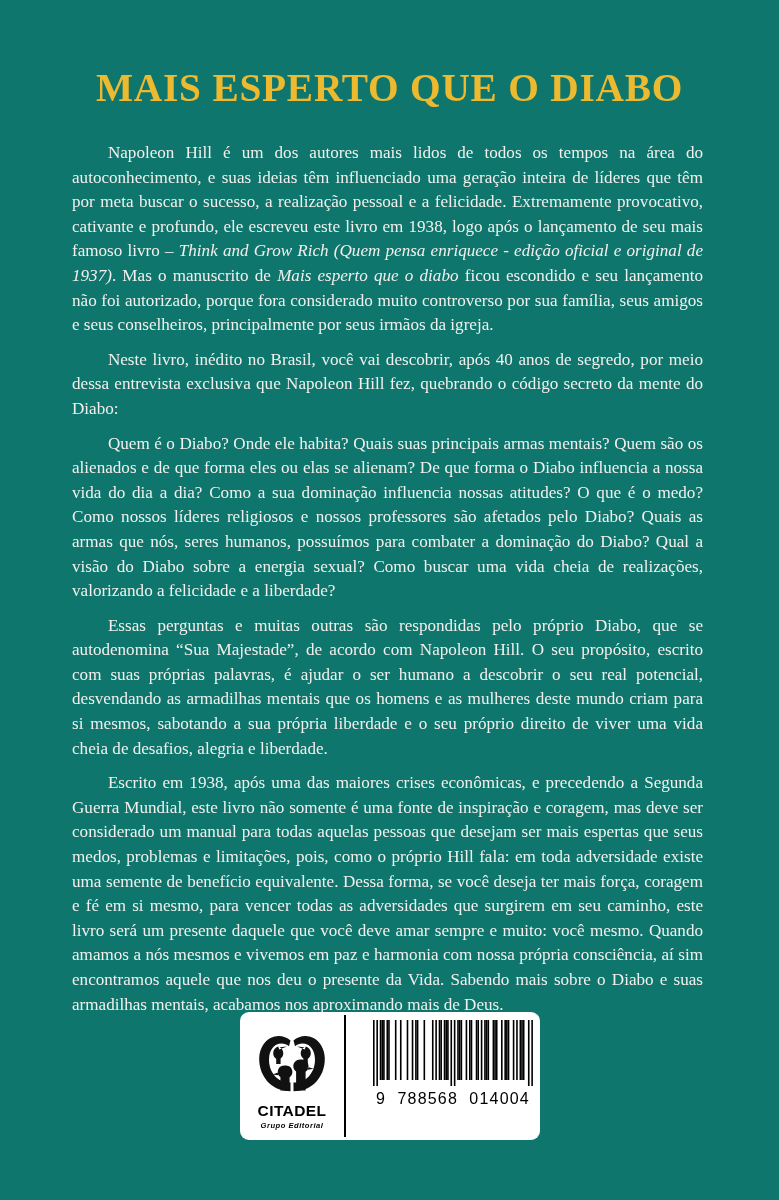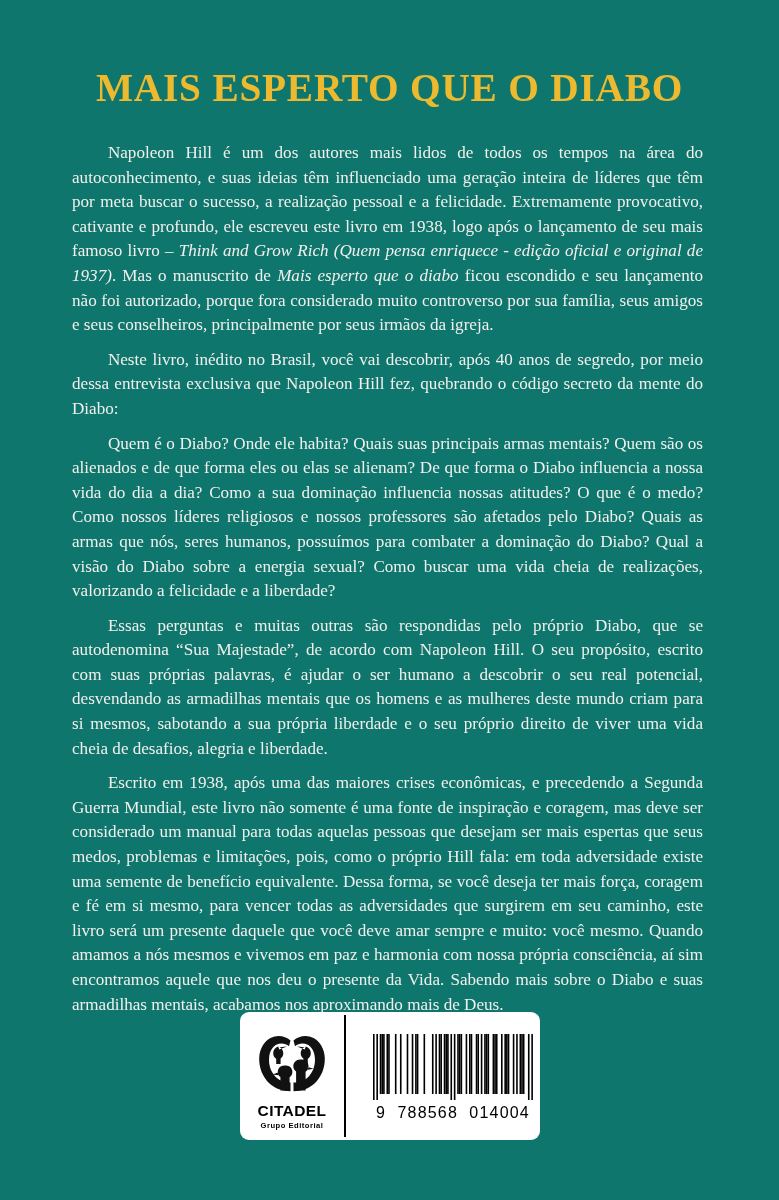--- a/index.html
+++ b/index.html
@@ -85,21 +85,20 @@
     width: 2px;
     background: #000000;
     margin: 3px 0;
     flex: 0 0 2px;
   }
   .barcode-cell {
     flex: 1 1 auto;
     display: flex;
     flex-direction: column;
     align-items: center;
-    justify-content: center;
     padding: 8px 10px 6px 27px;
     box-sizing: border-box;
   }
 
   .penguin-mark {
     display: block;
   }
   .imprint-name {
     font-family: "Liberation Sans", "DejaVu Sans", sans-serif;
     font-weight: bold;
@@ -110,20 +109,21 @@
     margin-top: 3px;
   }
   .imprint-tagline {
     font-family: "Liberation Sans", "DejaVu Sans", sans-serif;
     font-weight: bold;
     font-size: 7.6px;
     letter-spacing: 0.5px;
     color: #000000;
     line-height: 1;
     margin-top: 3px;
+    font-style: italic;
   }
 
   .barcode-bars {
     display: block;
   }
   .barcode-digits {
     font-family: "Liberation Sans", "DejaVu Sans", sans-serif;
     font-size: 16px;
     color: #000000;
     letter-spacing: 1.2px;

